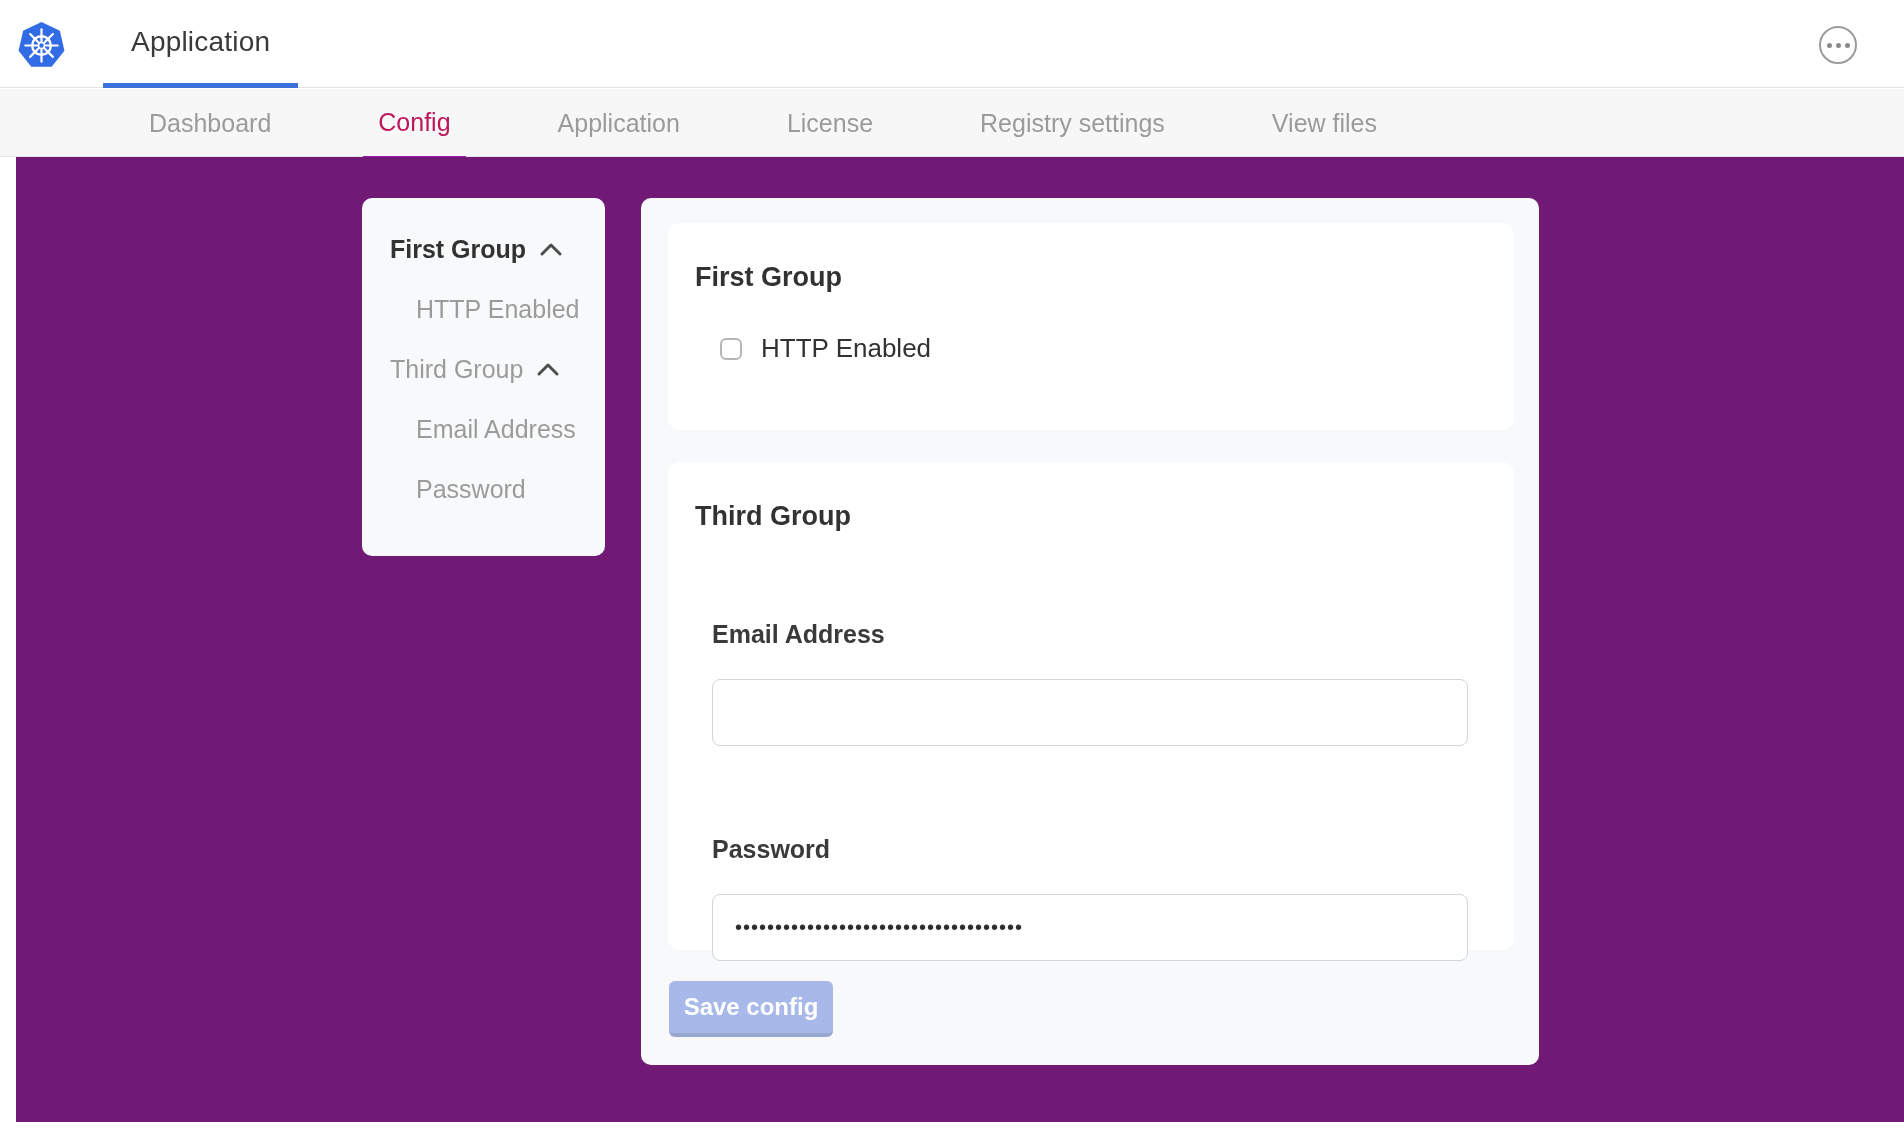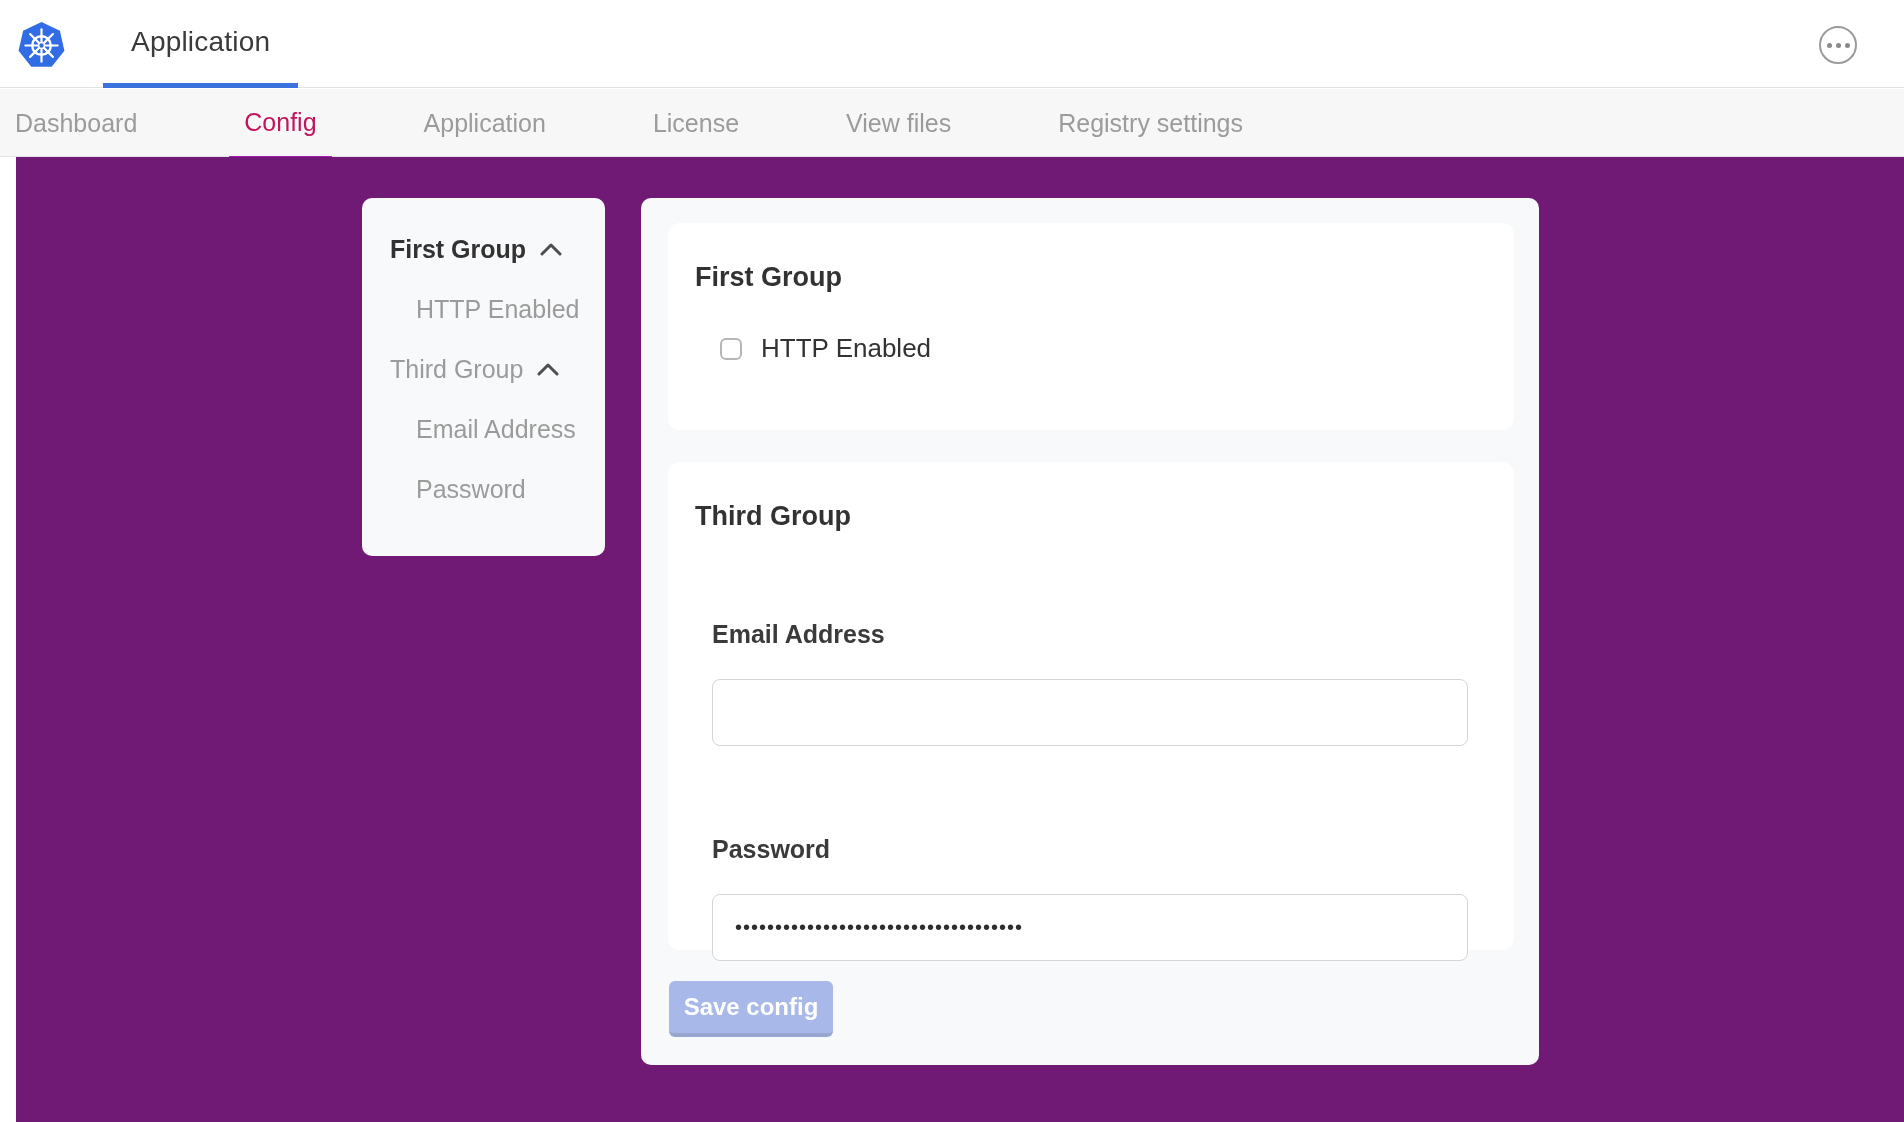--- a/index.html
+++ b/index.html
@@ -24,21 +24,21 @@
     border: 2px solid #9b9b9b; border-radius: 50%;
     display: flex; align-items: center; justify-content: center; gap: 4px;
     background: #ffffff; cursor: pointer;
   }
   .menu-btn .dot { width: 5px; height: 5px; border-radius: 50%; background: #8a8a8a; }
 
   
   .subnav {
     position: absolute; left: 0; top: 89px; width: 1904px; height: 68px;
     background: #f7f7f8; border-bottom: 1px solid #e4e4e4;
-    display: flex; align-items: stretch; 
+    display: flex; align-items: stretch; padding-left: 134px;
   }
   .subnav .tab {
     height: 68px; display: flex; align-items: center;
     padding: 0 15px; margin-right: 77px;
     font-size: 25px; color: #9b9b9b; cursor: pointer; white-space: nowrap;
   }
   .subnav .tab.active {
     color: #be185d; border-bottom: 1px solid #a21caf;
   }
 
@@ -114,22 +114,22 @@
     <span class="dot"></span>
     <span class="dot"></span>
   </div>
 </div>
 
 <div class="subnav">
   <div class="tab">Dashboard</div>
   <div class="tab active">Config</div>
   <div class="tab">Application</div>
   <div class="tab">License</div>
+  <div class="tab">Registry settings</div>
   <div class="tab">View files</div>
-  <div class="tab">Registry settings</div>
 </div>
 
 <div class="content">
 
   <div class="sidebar">
     <div class="side-row group">
       <span>First Group</span>
       <span class="chev">
         <svg width="24" height="15" viewBox="0 0 24 15">
             <polyline points="3,12 12,3 21,12" fill="none" stroke="#4e4e4e" stroke-width="3" stroke-linecap="round" stroke-linejoin="round"></polyline>

